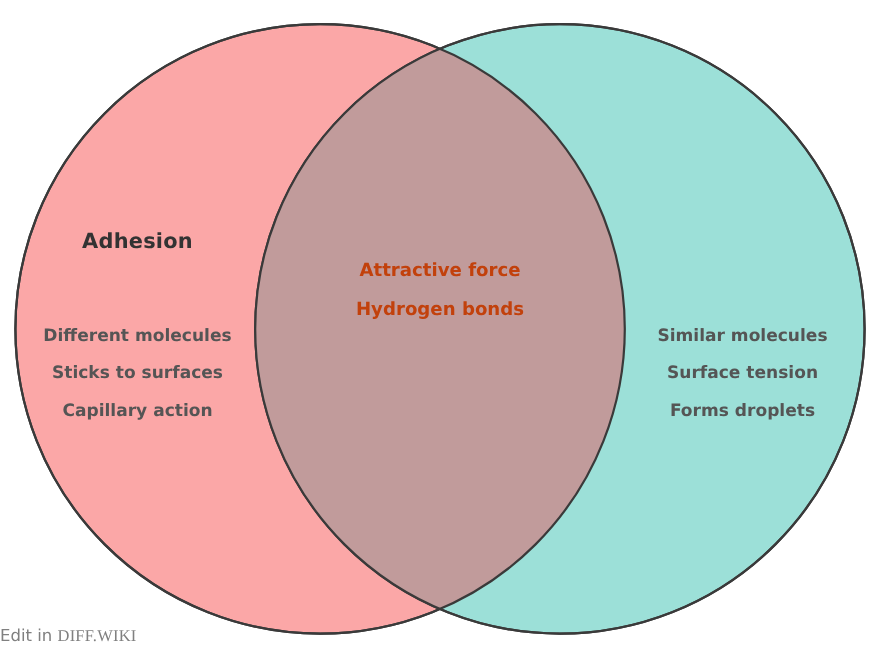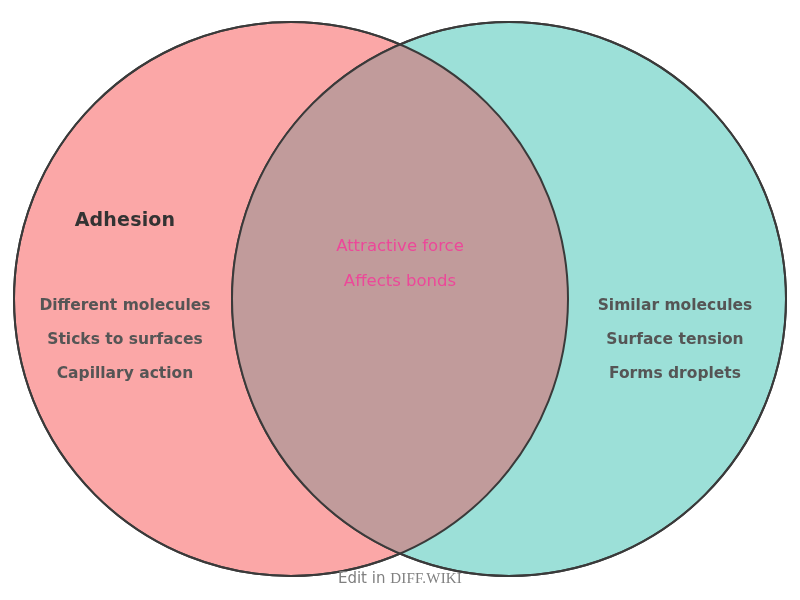--- a/index.html
+++ b/index.html
@@ -67,44 +67,43 @@
     font-family: "DejaVu Sans", "Liberation Sans", sans-serif;
     font-weight: bold;
     font-size: 15.5px;
     color: #555555;
     line-height: 34px;
     white-space: nowrap;
   }
 
   .item-center {
     font-family: "DejaVu Sans", "Liberation Sans", sans-serif;
-    font-weight: normal;
+    font-weight: bold;
     font-size: 16.5px;
-    color: #ec4899;
+    color: #c2410c;
     line-height: 35px;
     white-space: nowrap;
   }
 
   
   #left-group   { left: 125px; top: 210px; width: 250px; }
   #right-group  { left: 675px; top: 210px; width: 250px; }
   #center-group { left: 400px; top: 228px; width: 280px; }
 
   #left-items   { position: absolute; left: 125px; top: 288px; width: 260px;
                   transform: translateX(-50%); text-align: center; }
   #right-items  { position: absolute; left: 675px; top: 288px; width: 260px;
                   transform: translateX(-50%); text-align: center; }
 
   
   #footer {
     position: absolute;
     left: 0;
     top: 568px;
     width: 800px;
-    text-align: center;
     font-size: 15px;
     color: #808080;
     line-height: 20px;
     white-space: nowrap;
   }
   #footer .edit-word {
     font-family: "DejaVu Sans", "Liberation Sans", sans-serif;
     font-weight: normal;
   }
   #footer .brand-word {
@@ -144,21 +143,21 @@
     </div>
 
     <ul class="item-list" id="left-items">
       <li class="item">Different molecules</li>
       <li class="item">Sticks to surfaces</li>
       <li class="item">Capillary action</li>
     </ul>
 
     <div class="group" id="center-group">
       <div class="item-center">Attractive force</div>
-      <div class="item-center">Affects bonds</div>
+      <div class="item-center">Hydrogen bonds</div>
     </div>
 
 
     <ul class="item-list" id="right-items">
       <li class="item">Similar molecules</li>
       <li class="item">Surface tension</li>
       <li class="item">Forms droplets</li>
     </ul>
 
   </div>

